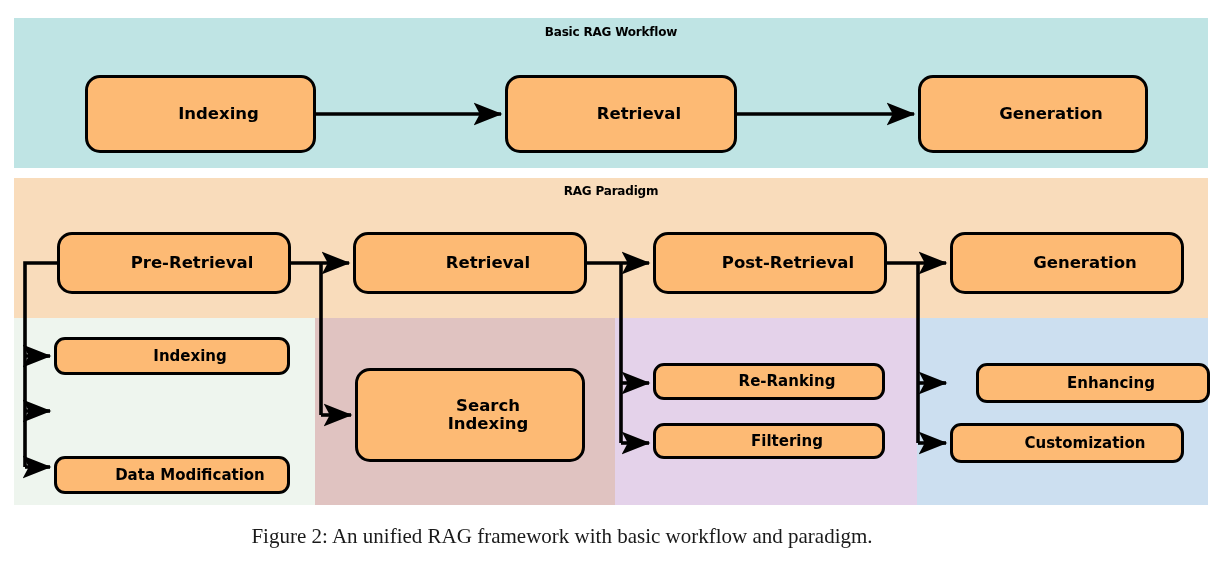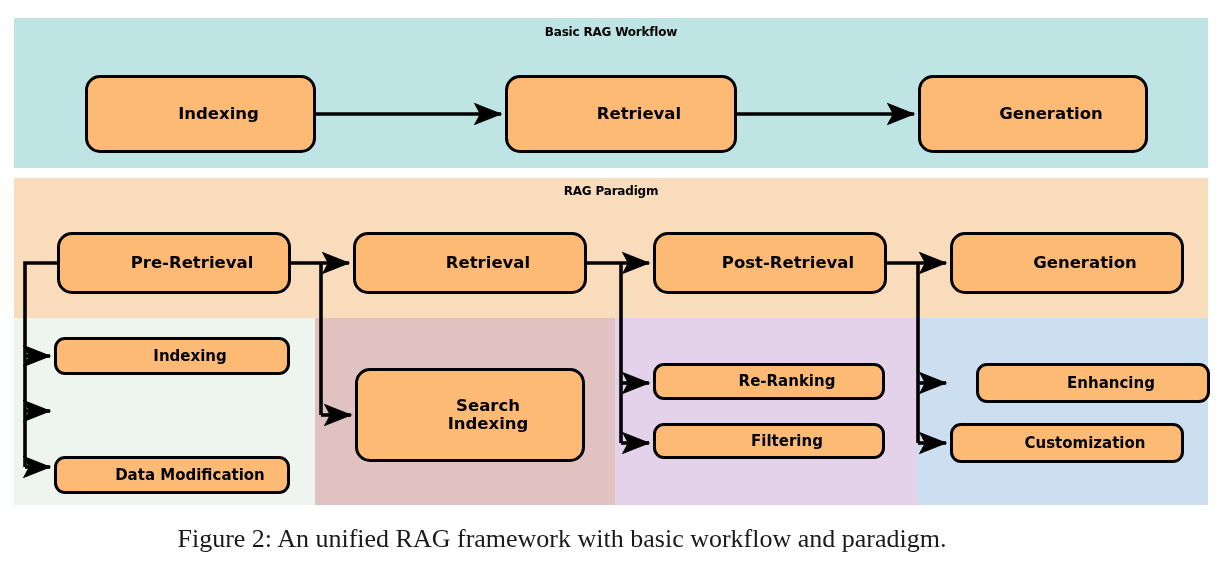--- a/index.html
+++ b/index.html
@@ -124,21 +124,21 @@
   #n-s-enhance  { left: 976px; top: 363px; width: 234px; height: 40px; }
   #n-s-custom   { left: 950px; top: 423px; width: 234px; height: 40px; }
 
   
   #caption {
     position: absolute;
     left: 0; top: 524px;
     width: 1124px;
     text-align: center;
     font-family: "Liberation Serif", serif;
-    font-size: 26px;
+    font-size: 21px;
     color: #1a1a1a;
     z-index: 5;
   }
 </style>
 </head>
 <body>
 
 <div id="page">
 
   <div class="band" id="band-workflow"></div>

